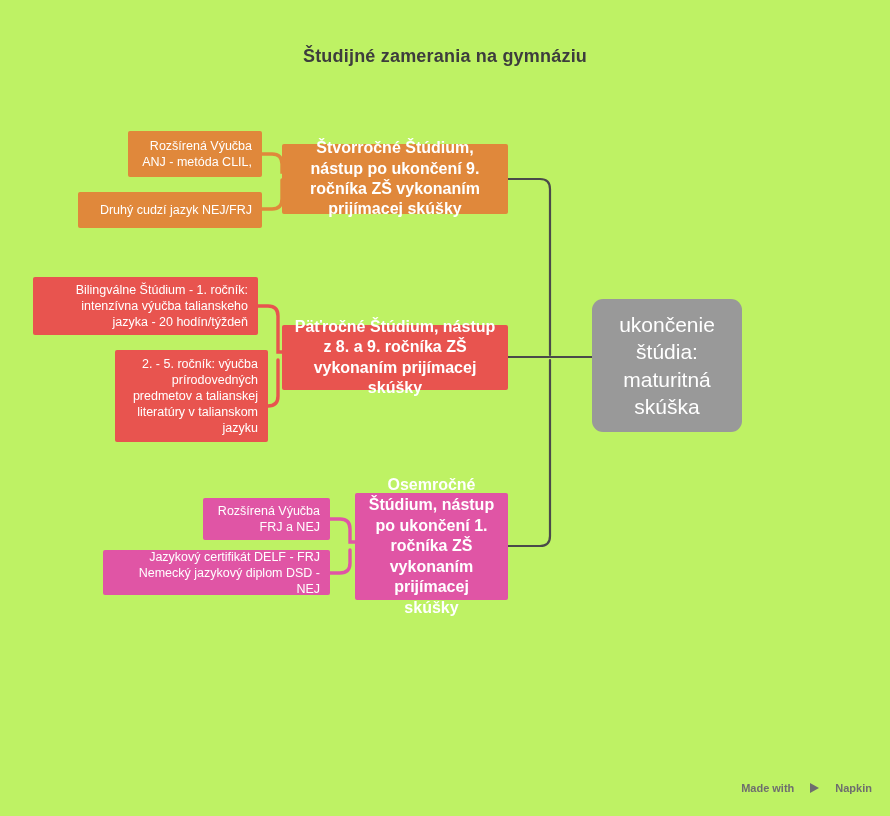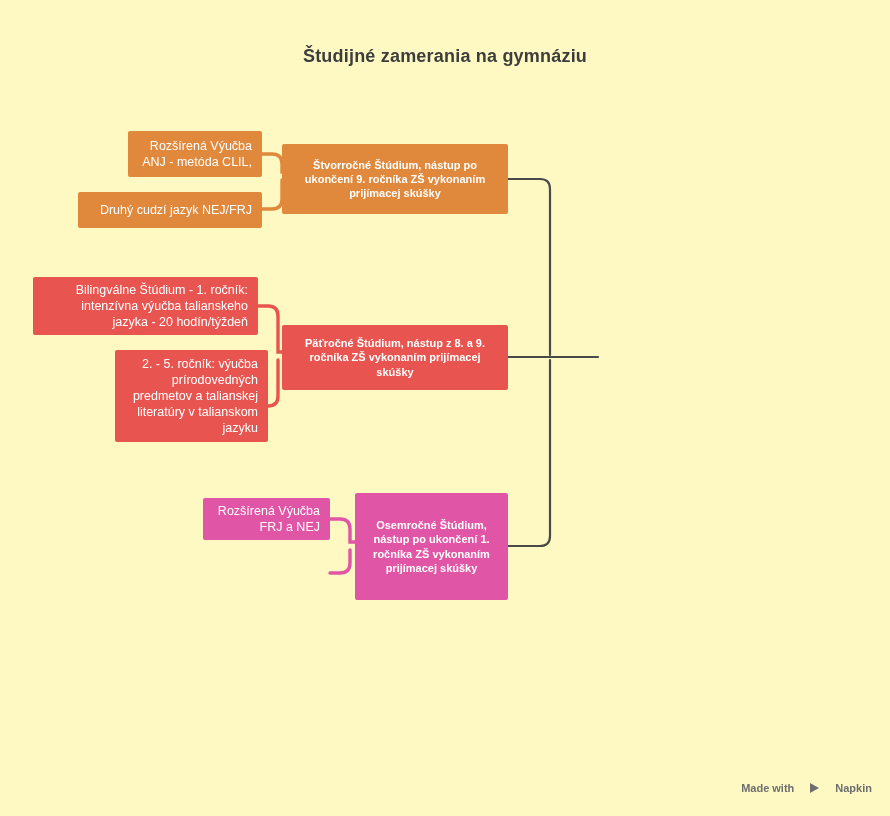--- a/index.html
+++ b/index.html
@@ -4,21 +4,21 @@
 <style>
   html, body {
     margin: 0;
     padding: 0;
     background: #000000;
   }
   #canvas {
     position: relative;
     width: 890px;
     height: 816px;
-    background: #fef9c3;
+    background: #bef264;
     overflow: hidden;
     font-family: "Liberation Sans", sans-serif;
   }
   #title {
     position: absolute;
     left: 0;
     top: 46px;
     width: 890px;
     text-align: center;
     color: #3d3d3d;
@@ -35,21 +35,21 @@
     display: flex;
     align-items: center;
     line-height: 1.28;
     padding: 5px 10px;
   }
   .node .txt {
     width: 100%;
     display: block;
   }
   .main-node {
-    font-size: 11px;
+    font-size: 16px;
     font-weight: bold;
     text-align: center;
     justify-content: center;
   }
   .sub-node {
     font-size: 12.5px;
     font-weight: normal;
     text-align: right;
     justify-content: flex-end;
   }
@@ -134,25 +134,32 @@
 
   <div class="node main-node" style="left:282px; top:325px; width:226px; height:65px; background:#E8544F;">
     <span class="txt">Päťročné Štúdium, nástup z 8. a 9. ročníka ZŠ vykonaním prijímacej skúšky</span>
   </div>
 
   <div class="node sub-node" style="left:203px; top:498px; width:127px; height:42px; background:#E055A5;">
     <span class="txt" style="white-space:pre-line;">Rozšírená Výučba
 FRJ a NEJ</span>
   </div>
 
+  <div class="node sub-node" style="left:103px; top:550px; width:227px; height:45px; background:#E055A5;">
+    <span class="txt" style="white-space:pre-line;">Jazykový certifikát DELF - FRJ
+Nemecký jazykový diplom DSD -  NEJ</span>
+  </div>
 
   <div class="node main-node" style="left:355px; top:493px; width:153px; height:107px; background:#E055A5;">
     <span class="txt">Osemročné Štúdium, nástup po ukončení 1. ročníka ZŠ vykonaním prijímacej skúšky</span>
   </div>
 
+  <div class="node final-node" style="left:592px; top:299px; width:150px; height:133px; background:#999999;">
+    <span class="txt">ukončenie štúdia: maturitná skúška</span>
+  </div>
 
   <div id="watermark">
     <span>Made with</span>
     <span class="mark"></span>
     <span>Napkin</span>
   </div>
 
 </div>
 
 </body></html>

